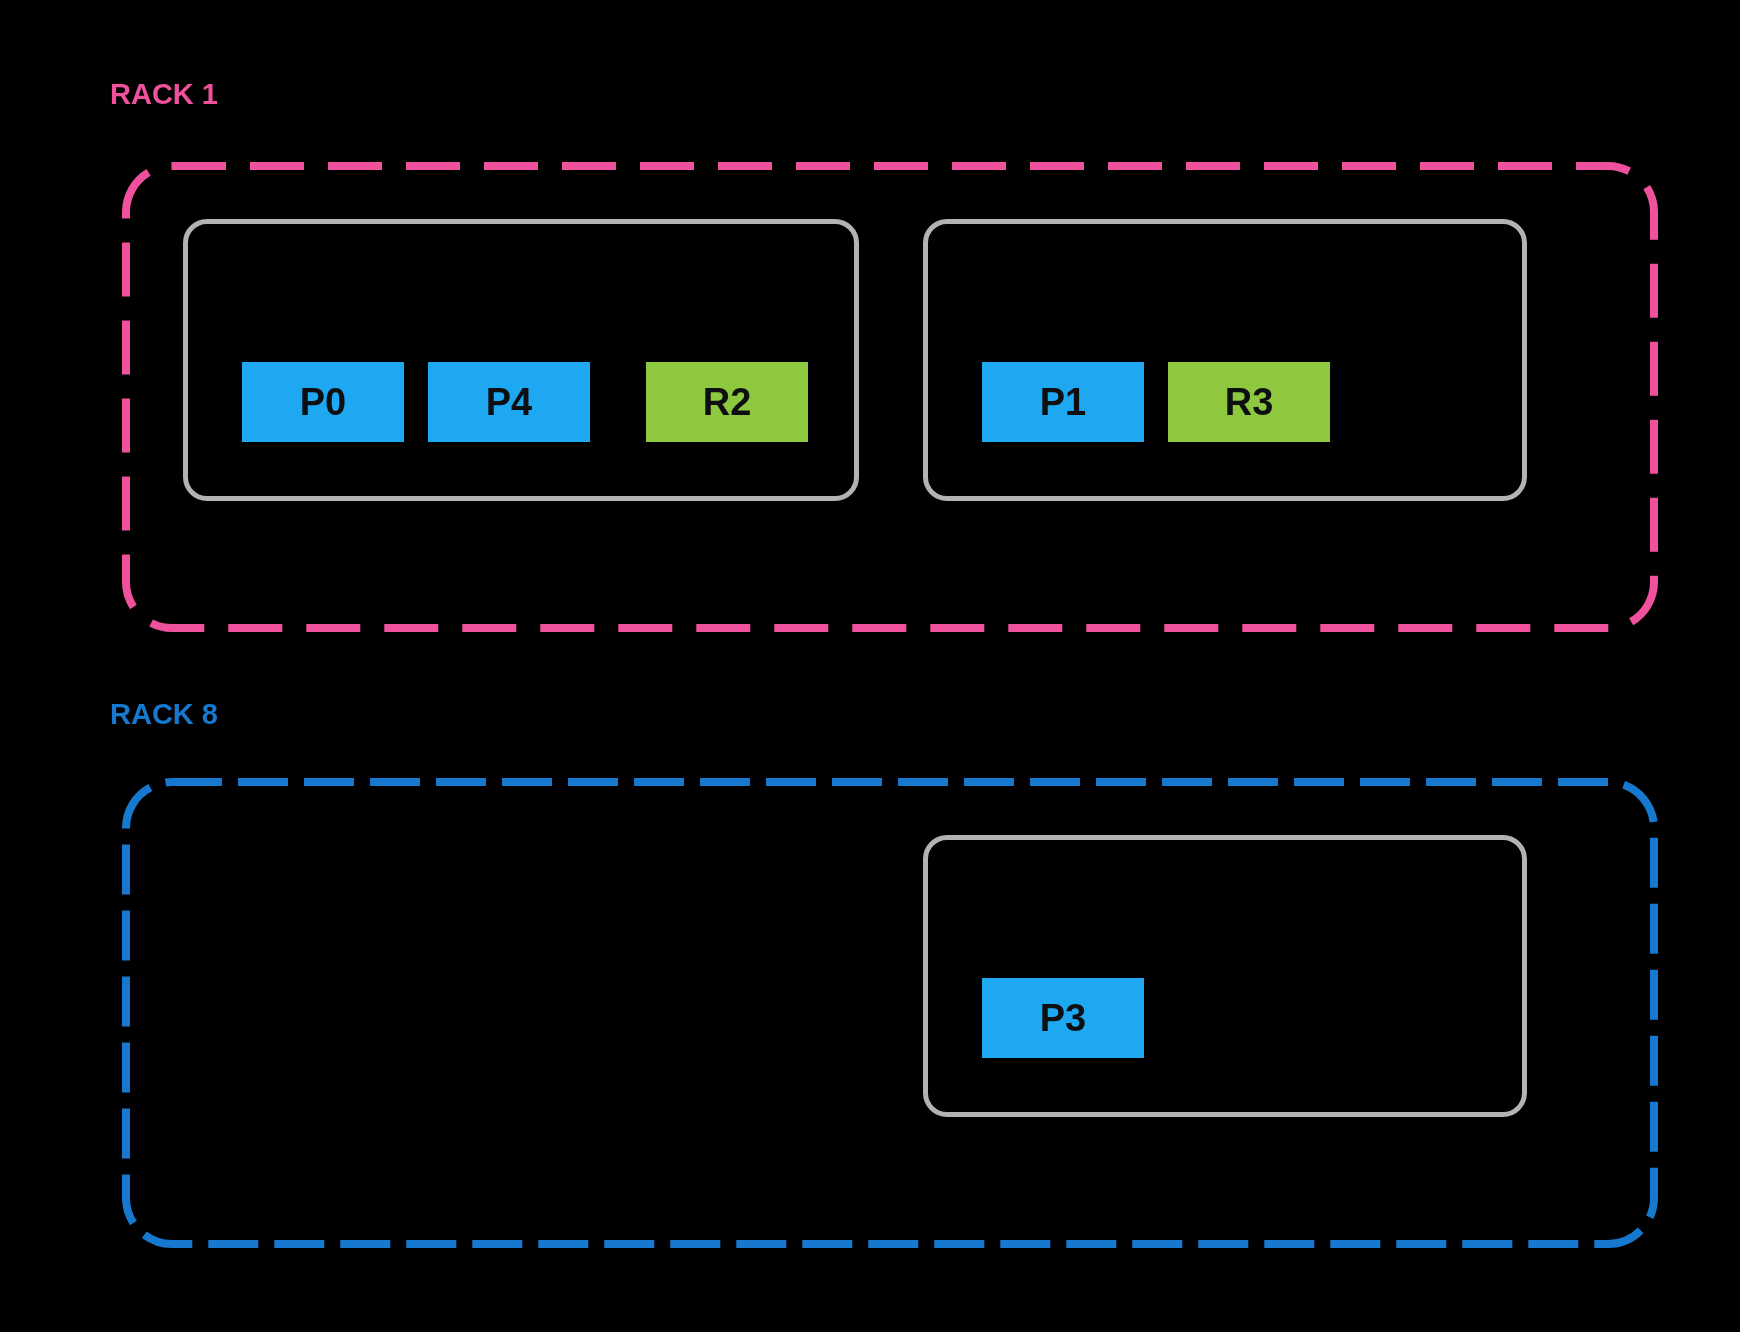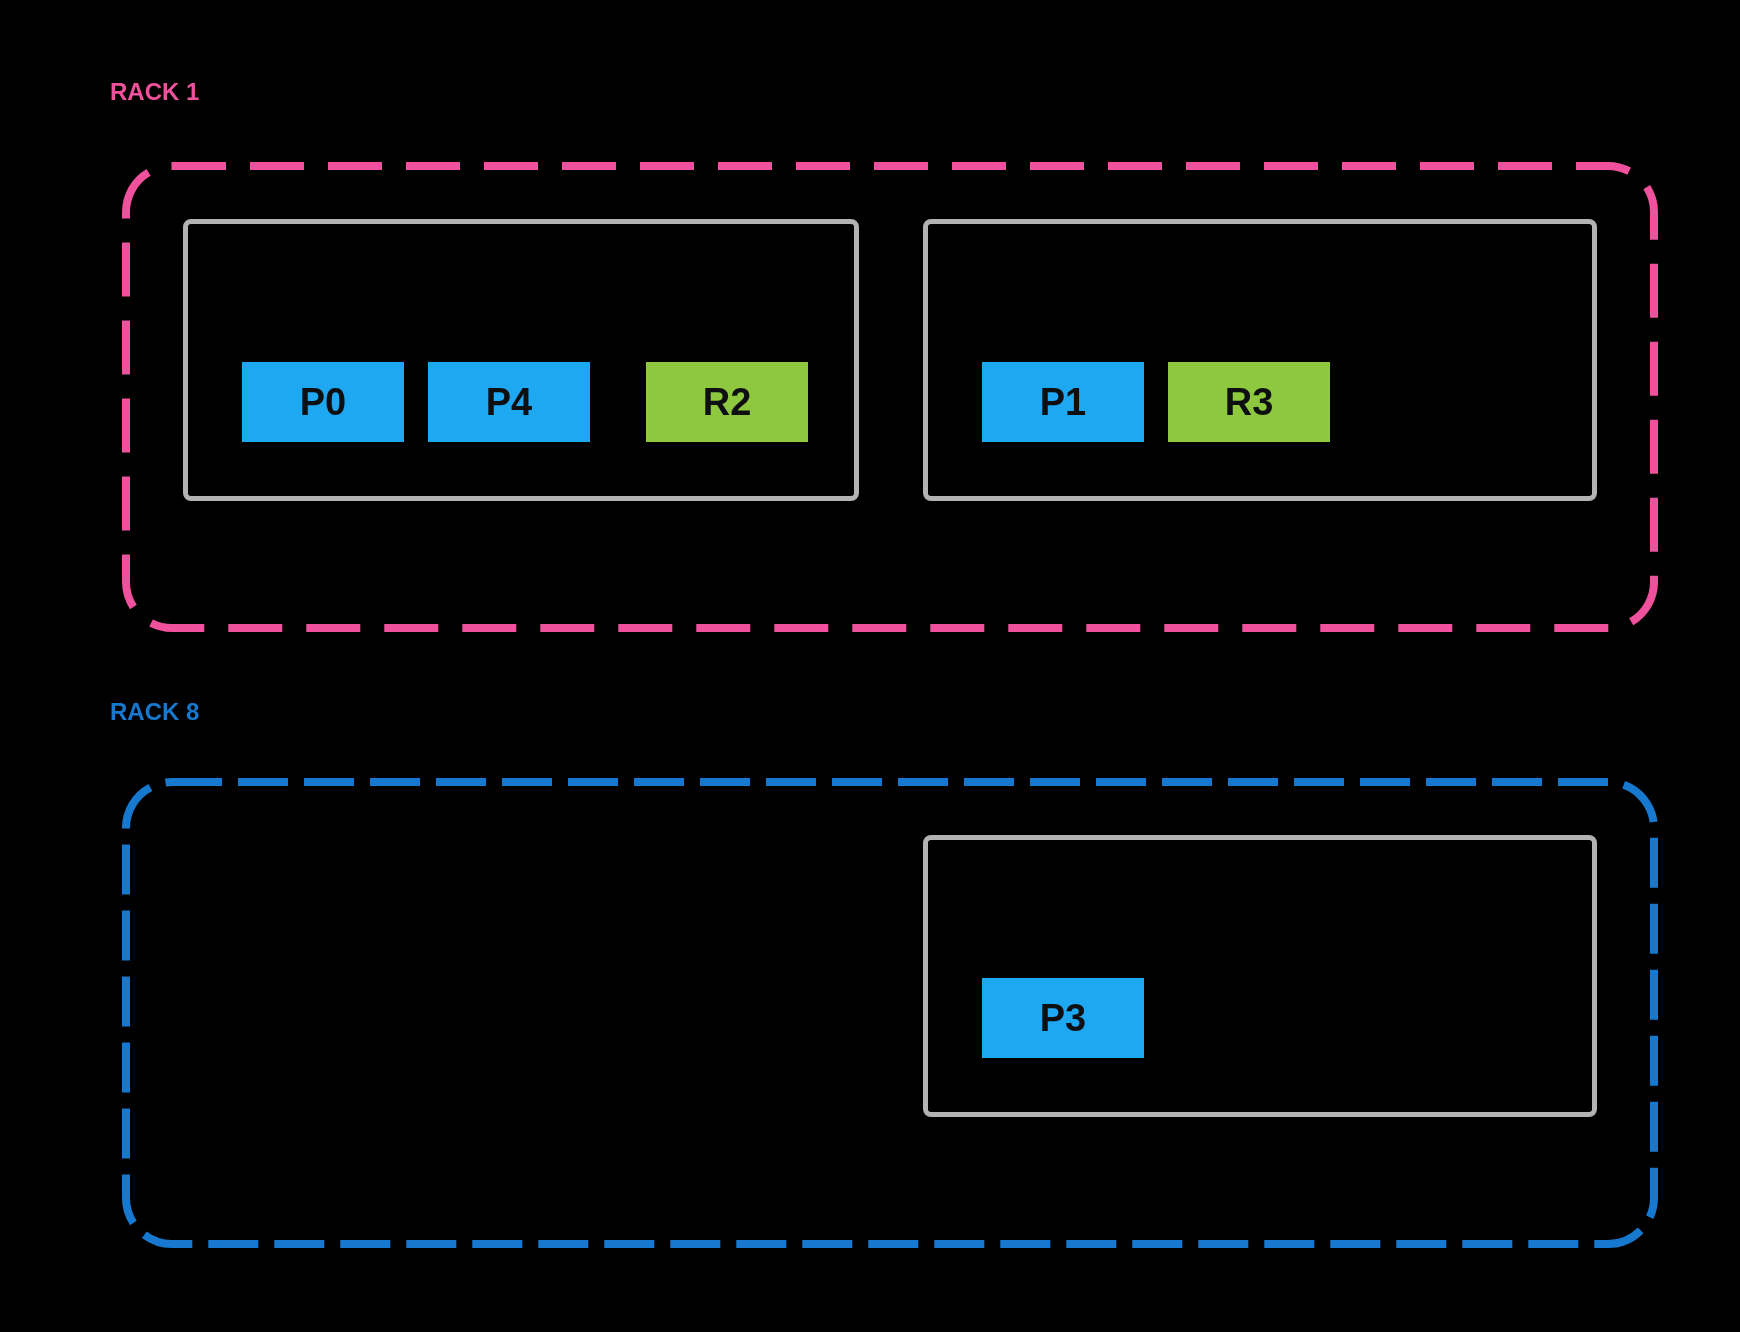--- a/index.html
+++ b/index.html
@@ -11,21 +11,21 @@
     position: relative;
     width: 1740px;
     height: 1332px;
     background: var(--background, #000000);
     font-family: "Liberation Sans", sans-serif;
     overflow: hidden;
   }
   .rack-label {
     position: absolute;
     margin: 0;
-    font-size: 24px;
+    font-size: 29px;
     font-weight: 700;
     letter-spacing: 0px;
     line-height: 1;
   }
   .rack-label.r1 { left: 110px; top: 80px;  color: var(--rack1-accent, #F0519D); }
   .rack-label.r2 { left: 110px; top: 700px; color: var(--rack2-accent, #1679CF); }
 
   .rack-outline {
     position: absolute;
     left: 122px;
@@ -42,25 +42,25 @@
   }
   .rack-outline.r1 rect { stroke-dasharray: 54 24; }
   .rack-outline.r2 rect { stroke-dasharray: 50 16; }
 
   .node {
     position: absolute;
     top: 57px;
     height: 282px;
     box-sizing: border-box;
     border: 5px solid var(--node-border, #B3B3B3);
-    border-radius: 8px;
+    border-radius: 24px;
     background: transparent;
   }
   .node.a { left: 61px;  width: 676px; }
-  .node.b { left: 801px; width: 674px; }
+  .node.b { left: 801px; width: 604px; }
 
   .box {
     position: absolute;
     top: 138px;
     width: 162px;
     height: 80px;
     display: flex;
     align-items: center;
     justify-content: center;
     font-size: 38px;

